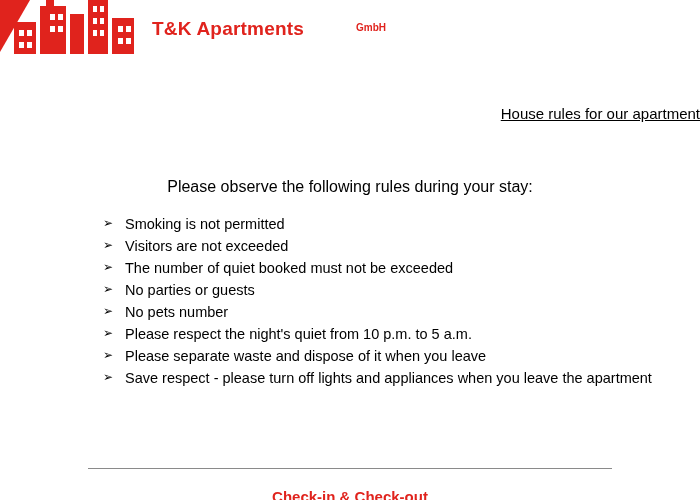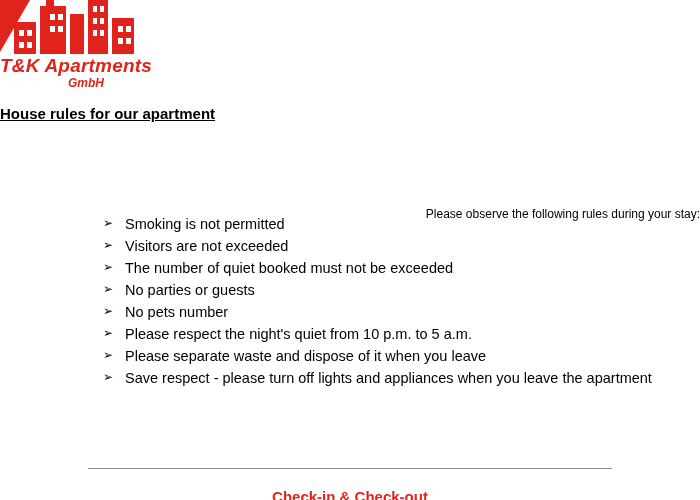--- a/index.html
+++ b/index.html
@@ -32,68 +32,65 @@
     inset: 0;
   }
 
   
   .logo-block {
     position: absolute;
     top: 0;
     left: 0;
     right: 0;
     display: flex;
-    flex-direction: column;
-    align-items: flex-start;
-    font-style: italic;
+    align-items: center;
   }
   .logo-mark {
     width: 152px;
     height: 62px;
     display: block;
     margin-top: -8px;
   }
   .logo-name {
     font-size: 19px;
     font-weight: bold;
     color: #e0231d;
     letter-spacing: 0.2px;
     line-height: 1;
     margin-top: 2px;
   }
   .logo-sub {
-    font-size: 12px;
+    font-size: 10px;
     font-weight: bold;
     color: #e0231d;
     line-height: 1;
     margin-top: 2px;
-    margin-left: 68px;
+    margin-left: 52px;
   }
 
   
   .doc-title {
     position: absolute;
     top: 105px;
     left: 0;
-    right: 12px;
-    text-align: left;
+    right: 0;
+    text-align: right;
     font-size: 15px;
-    font-weight: bold;
+    font-weight: normal;
     text-decoration: underline;
   }
 
   
   .intro {
     position: absolute;
     top: 178px;
     left: 0;
     right: 0;
-    text-align: right;
-    font-size: 12px;
-    margin-top: 29px;
+    text-align: center;
+    font-size: 16px;
   }
 
   
   .rules {
     position: absolute;
     top: 213px;
     left: 103px;
     right: 40px;
   }
   .rule-item {

